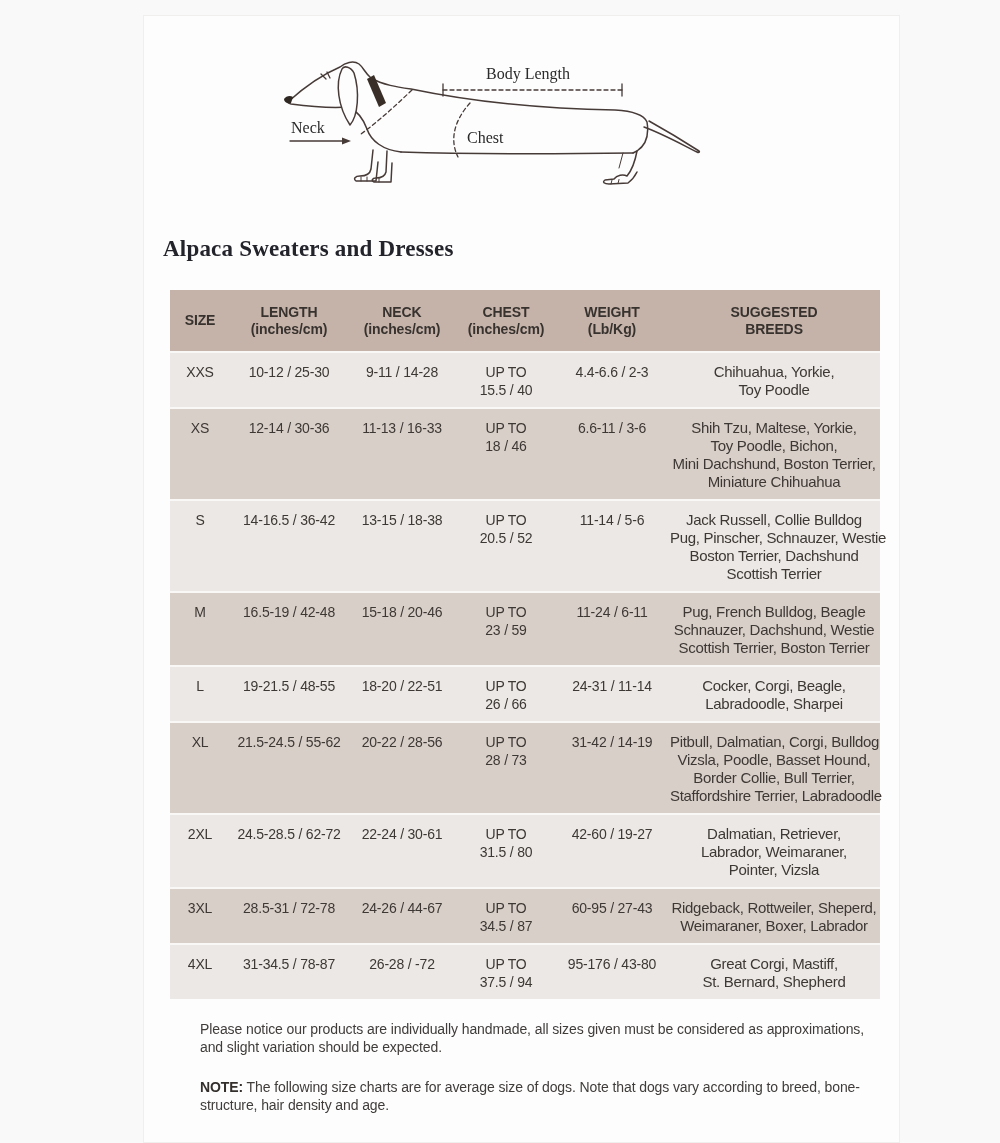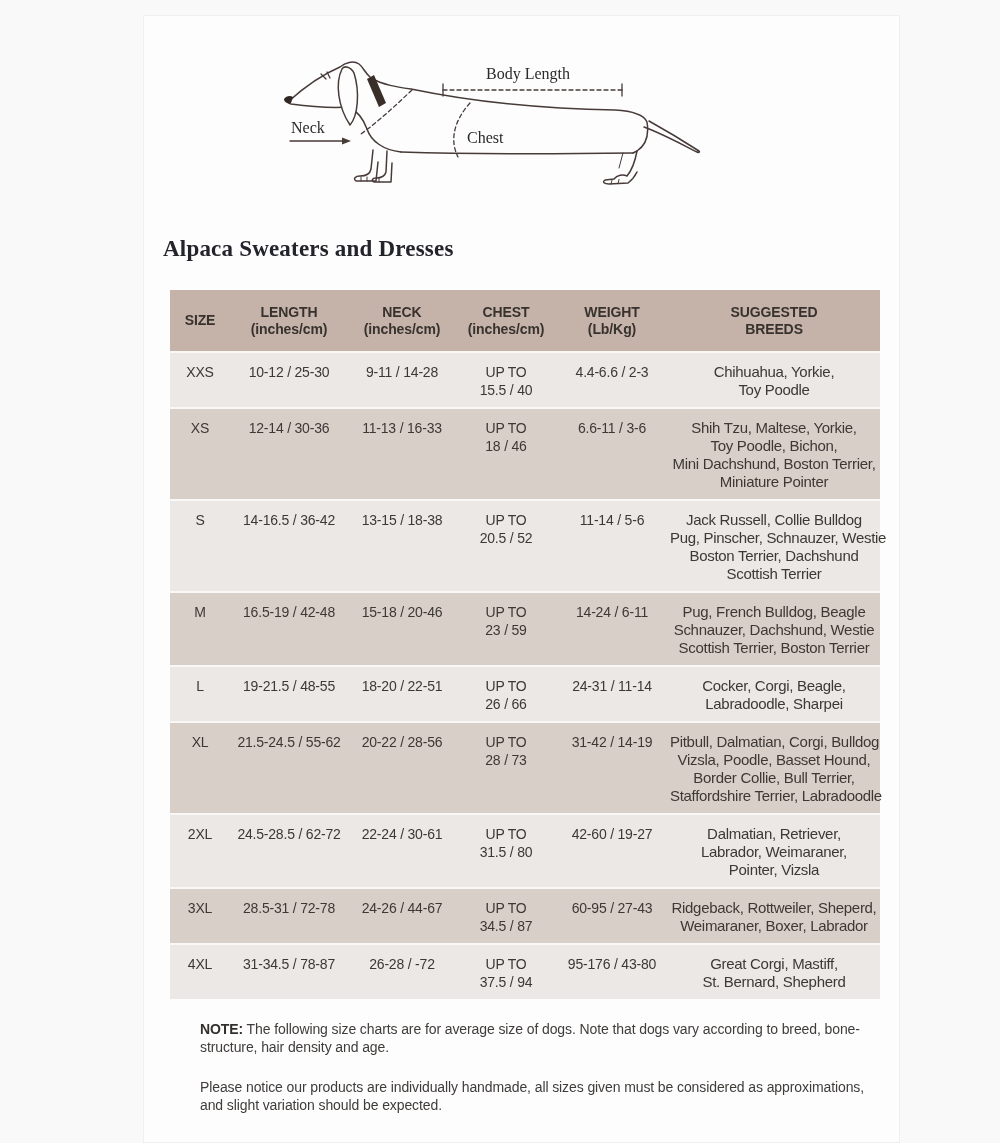--- a/index.html
+++ b/index.html
@@ -205,21 +205,21 @@
         <td class="neck">11-13 / 16-33</td>
         <td class="chest">
           <div>UP TO</div>
           <div>18 / 46</div>
         </td>
         <td class="weight">6.6-11 / 3-6</td>
         <td class="breeds">
           <div>Shih Tzu, Maltese, Yorkie,</div>
           <div>Toy Poodle, Bichon,</div>
           <div>Mini Dachshund, Boston Terrier,</div>
-          <div>Miniature Pointer</div>
+          <div>Miniature Chihuahua</div>
         </td>
       </tr>
       <tr>
         <td class="size">S</td>
         <td class="length">14-16.5 / 36-42</td>
         <td class="neck">13-15 / 18-38</td>
         <td class="chest">
           <div>UP TO</div>
           <div>20.5 / 52</div>
         </td>
@@ -232,21 +232,21 @@
         </td>
       </tr>
       <tr>
         <td class="size">M</td>
         <td class="length">16.5-19 / 42-48</td>
         <td class="neck">15-18 / 20-46</td>
         <td class="chest">
           <div>UP TO</div>
           <div>23 / 59</div>
         </td>
-        <td class="weight">14-24 / 6-11</td>
+        <td class="weight">11-24 / 6-11</td>
         <td class="breeds">
           <div>Pug, French Bulldog, Beagle</div>
           <div>Schnauzer, Dachshund, Westie</div>
           <div>Scottish Terrier, Boston Terrier</div>
         </td>
       </tr>
       <tr>
         <td class="size">L</td>
         <td class="length">19-21.5 / 48-55</td>
         <td class="neck">18-20 / 22-51</td>
@@ -316,15 +316,15 @@
         <td class="weight">95-176 / 43-80</td>
         <td class="breeds">
           <div>Great Corgi, Mastiff,</div>
           <div>St. Bernard, Shepherd</div>
         </td>
       </tr>
     </tbody>
 </table>
 
 <div class="notes">
+  <p>Please notice our products are individually handmade, all sizes given must be considered as approximations, and  slight variation should be expected.</p>
   <p><strong>NOTE:</strong><span> The following size charts are for average size of dogs. Note that dogs vary according to breed, bone-structure, hair density and age.</span></p>
-  <p>Please notice our products are individually handmade, all sizes given must be considered as approximations, and  slight variation should be expected.</p>
 </div>
 
 </body></html>

